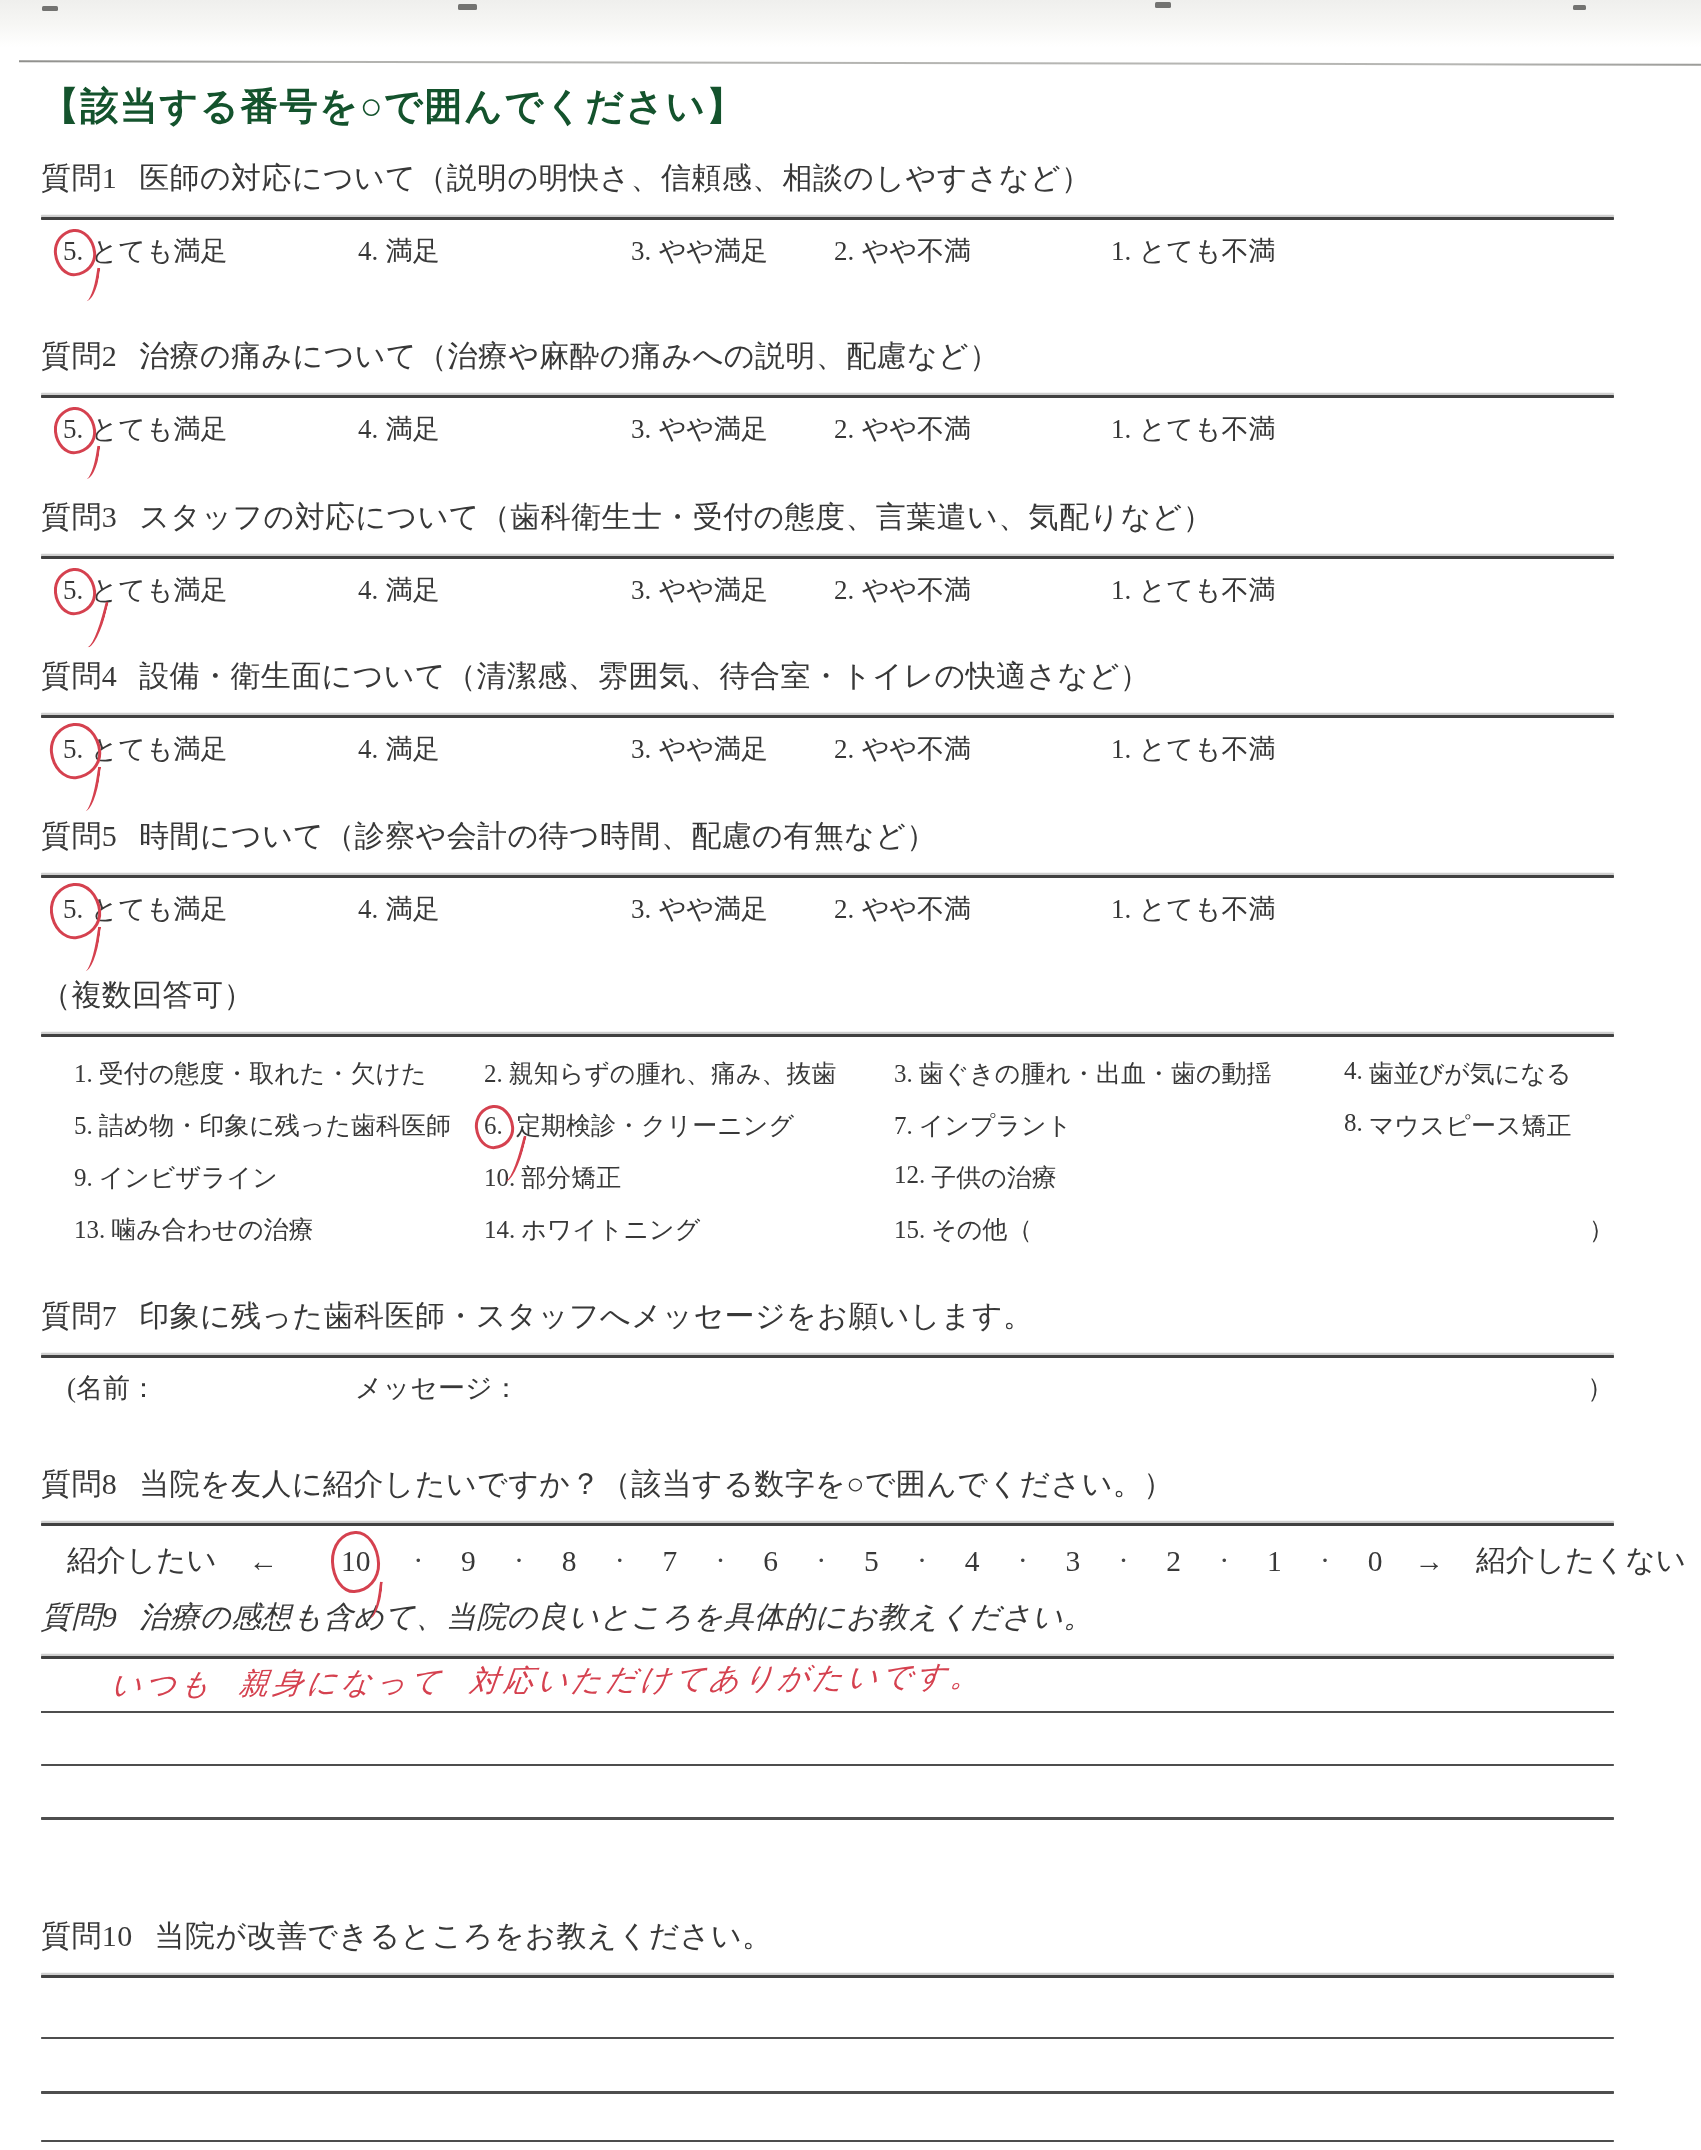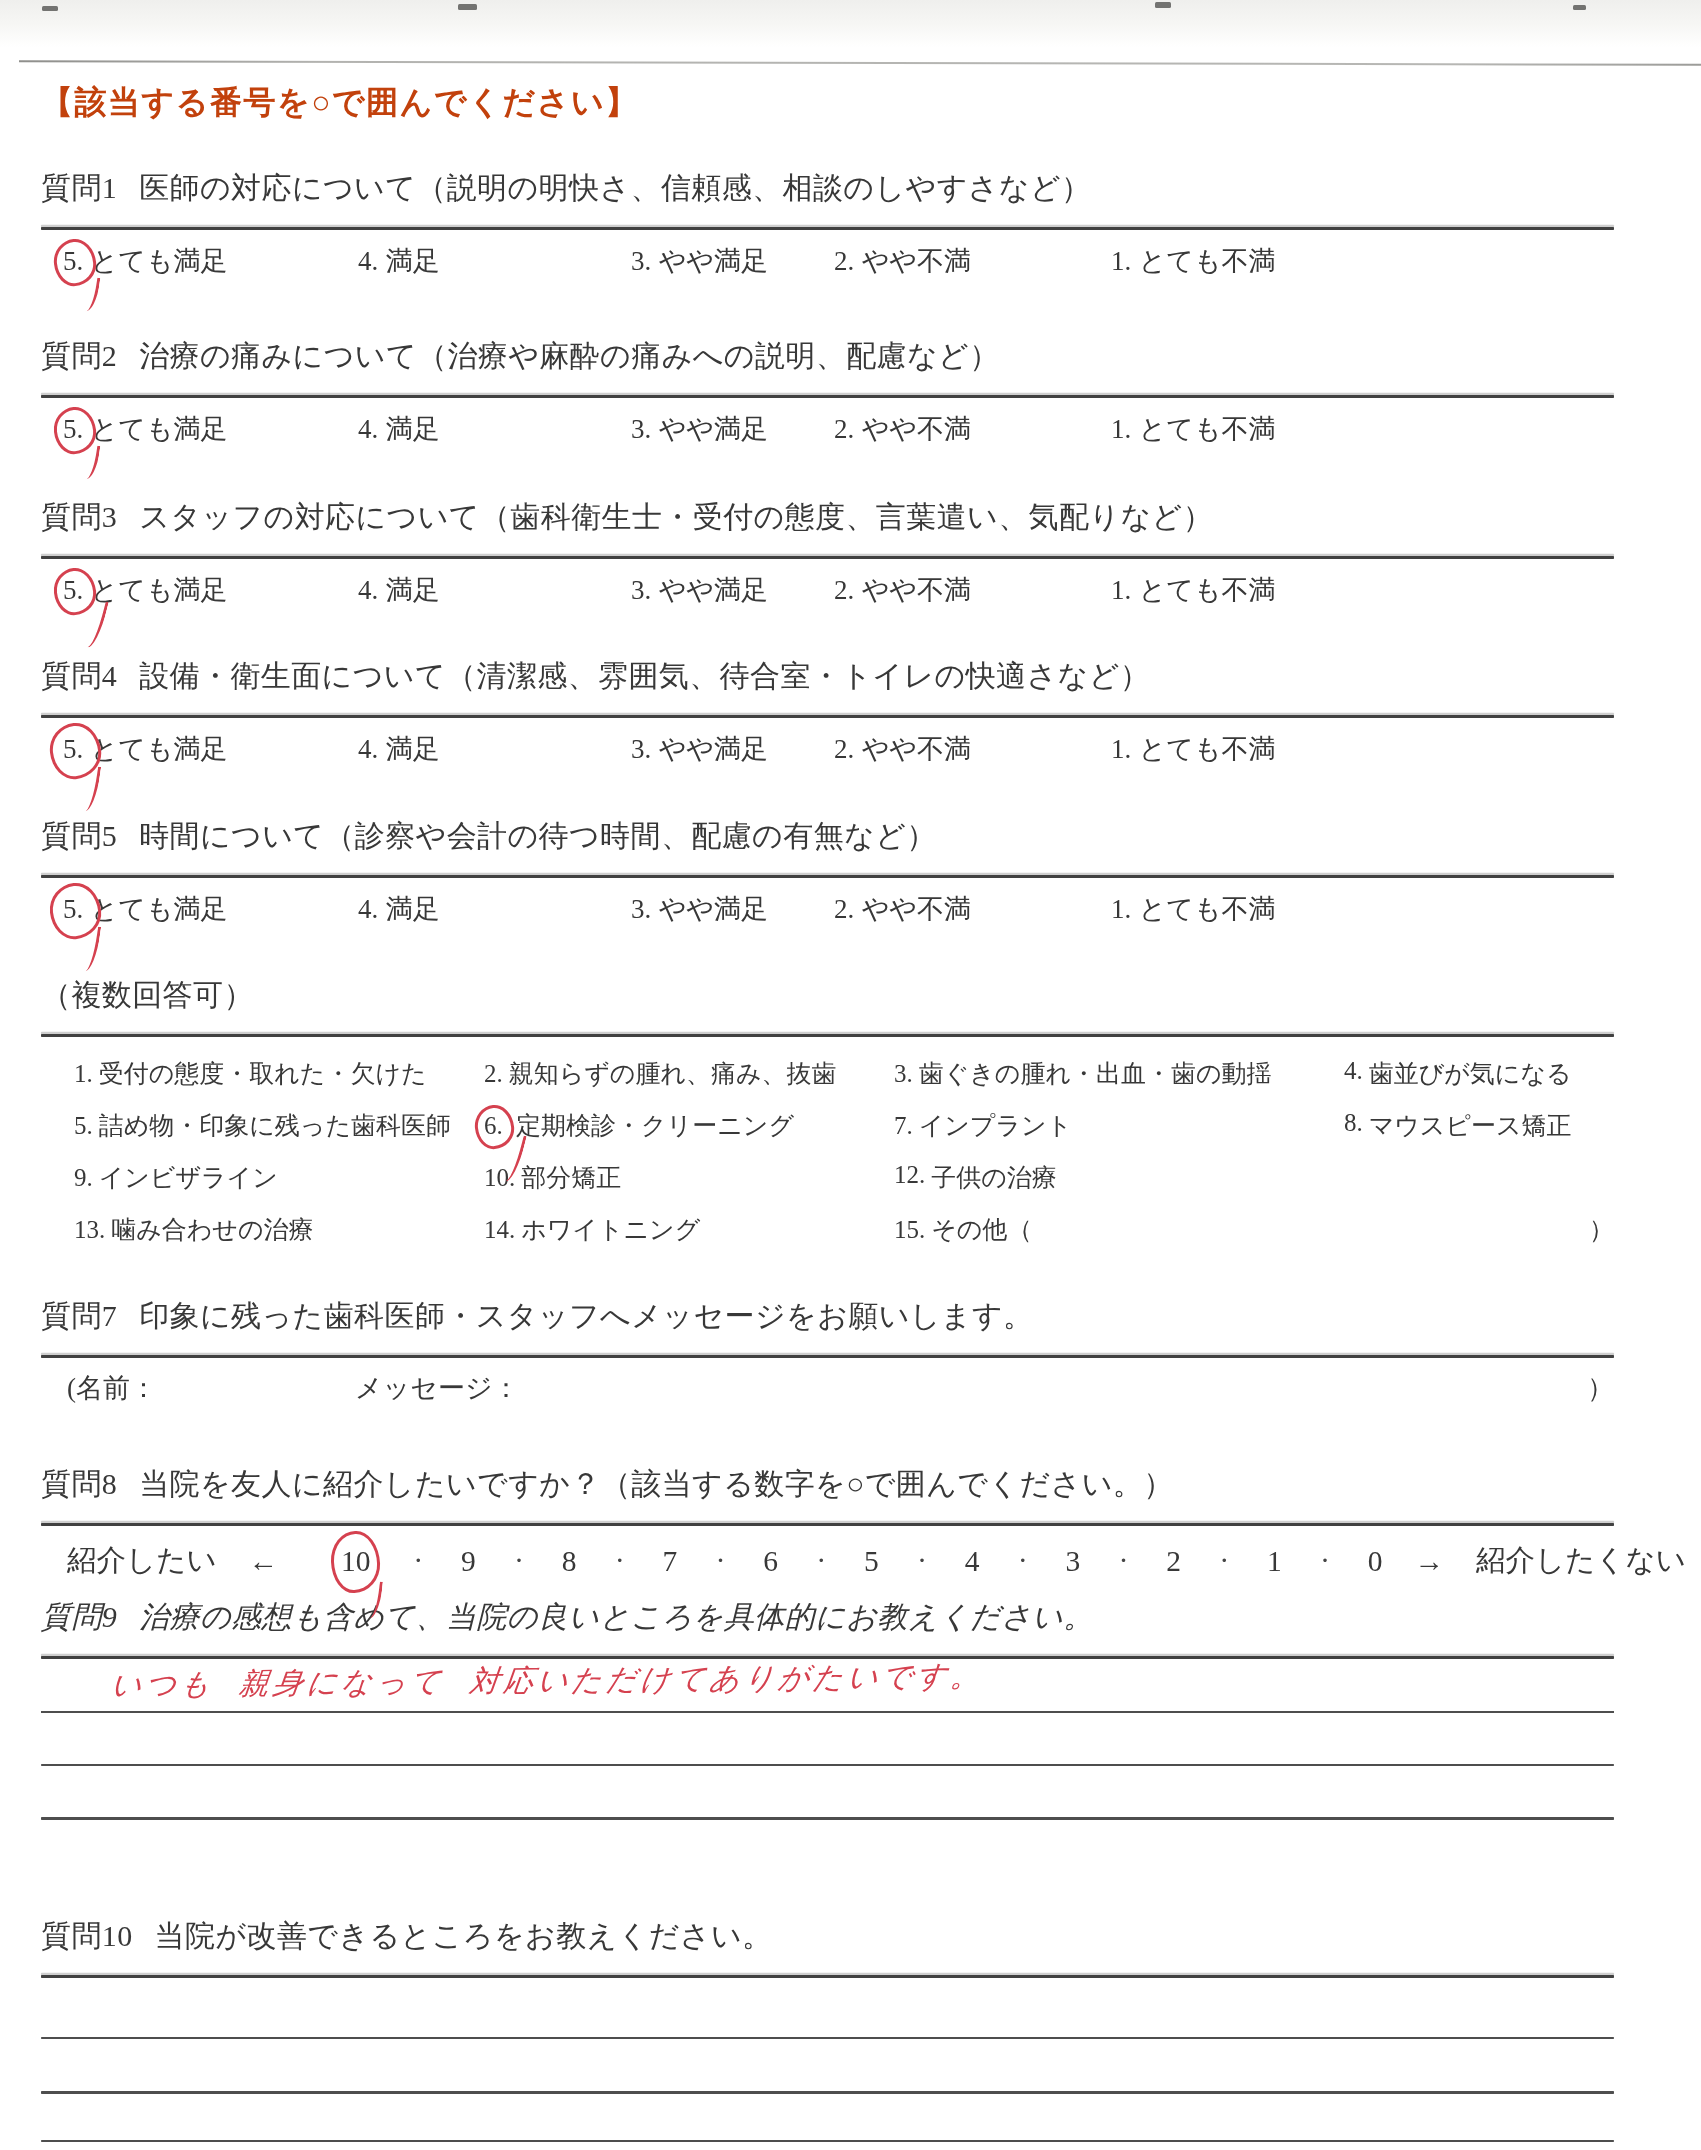--- a/index.html
+++ b/index.html
@@ -10,22 +10,22 @@
   }
   .sheet{position:absolute;inset:0;background:#ffffff;}
   
   .scan-band{position:absolute;top:0;left:0;right:0;height:47px;
     background:linear-gradient(#efefed 0%,#f7f7f5 55%,#ffffff 100%);}
   .scan-line{position:absolute;top:62px;left:19px;right:0;height:2.2px;
     background:linear-gradient(90deg,#8f8f8c,#b3b3b0 18%,#b7b7b4 85%,#9c9c99);
     transform:rotate(0.12deg);}
   .scan-mark{position:absolute;background:#5d5d5a;opacity:.85;border-radius:1.5px;}
 
-  .page-title{position:absolute;left:41px;top:81px;font-size:32px;font-weight:600;
-    letter-spacing:1.5px;color:#c2410c;}
+  .page-title{position:absolute;left:41px;top:81px;font-size:38px;font-weight:600;
+    letter-spacing:1.5px;color:#14532d;}
 
   .qblock{position:absolute;left:41px;right:87px;}
   .qheader{font-size:30px;line-height:1.45;letter-spacing:0.4px;white-space:nowrap;}
   .qheader .qlabel{margin-right:22px;}
   .qheader-row{display:flex;justify-content:space-between;align-items:flex-end;}
   .rule{margin-top:17.7px;height:3px;background:#414141;border-radius:0.7px;
     box-shadow:0 -2.2px 0 rgba(65,65,65,.25);}
   .ruleline{height:2.2px;background:#4e4e4e;border-radius:0.7px;}
 
   .opts{margin-top:13.3px;display:flex;padding-left:22px;font-size:27px;white-space:nowrap;}
@@ -79,21 +79,21 @@
 
   <div class="scan-band"></div>
   <div class="scan-line"></div>
   <div class="scan-mark" style="left:42px;top:5.9px;width:16px;height:5.2px;"></div>
   <div class="scan-mark" style="left:458px;top:3.7px;width:19px;height:5.9px;"></div>
   <div class="scan-mark" style="left:1155px;top:2.2px;width:16px;height:5.9px;"></div>
   <div class="scan-mark" style="left:1573px;top:5.2px;width:13.3px;height:4.4px;"></div>
 
   <div class="page-title">【該当する番号を○で囲んでください】</div>
 
-  <section class="qblock" style="top:166px;">
+  <section class="qblock" style="top:156px;">
     <div class="qheader">
       <span class="qlabel">質問1</span><span>医師の対応について（説明の明快さ、信頼感、相談のしやすさなど）</span>
     </div>
     <div class="rule"></div>
     <div class="opts">
       <span class="opt w1"><span class="circ"><span class="onum">5.</span></span><span>とても満足</span></span>
       <span class="opt w2"><span class="onum">4.</span><span>満足</span></span>
       <span class="opt w3"><span class="onum">3.</span><span>やや満足</span></span>
       <span class="opt w4"><span class="onum">2.</span><span>やや不満</span></span>
       <span class="opt"><span class="onum">1.</span><span>とても不満</span></span>

